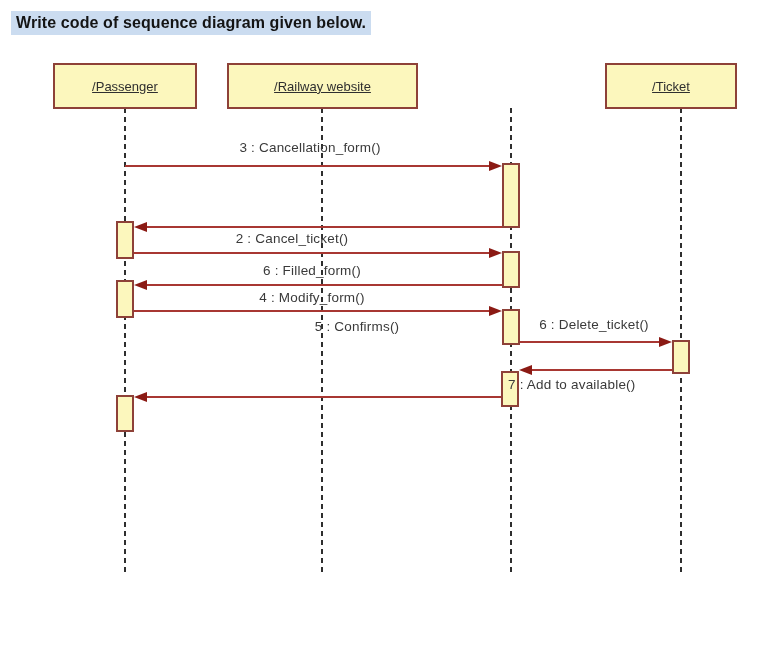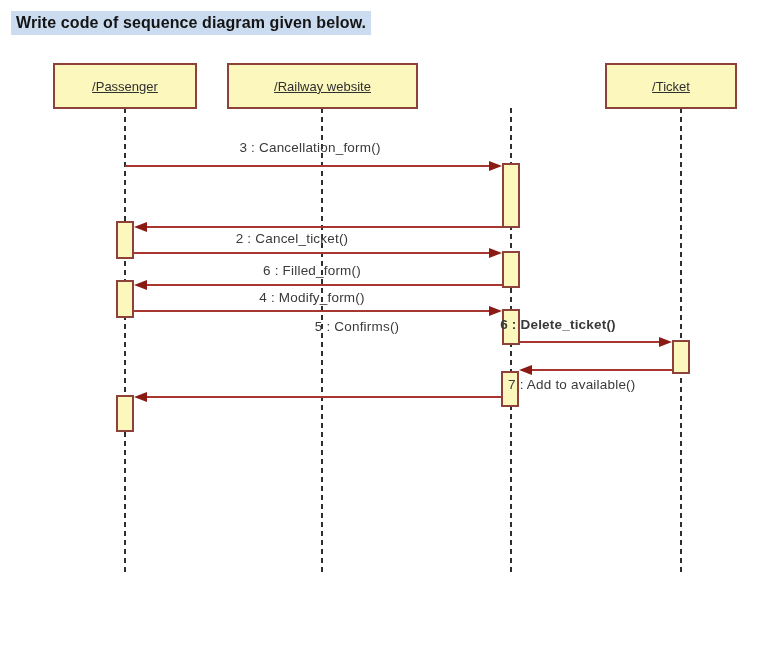--- a/index.html
+++ b/index.html
@@ -104,21 +104,21 @@
   <div class="msg-head right" style="left:489px;top:248px;"></div>
 
   <div class="msg-label centered" style="left:312px;top:290px;">4 : Modify_form()</div>
   <div class="msg-line" style="left:147px;top:284px;width:355px;"></div>
   <div class="msg-head left" style="left:134px;top:280px;"></div>
 
   <div class="msg-label centered" style="left:322px;top:319px;margin-left:35px;">5 : Confirms()</div>
   <div class="msg-line" style="left:134px;top:310px;width:355px;"></div>
   <div class="msg-head right" style="left:489px;top:306px;"></div>
 
-  <div class="msg-label centered" style="left:558px;top:317px;font-weight:bold;">6 : Delete_ticket()</div>
+  <div class="msg-label centered" style="left:594px;top:317px;">6 : Delete_ticket()</div>
   <div class="msg-line" style="left:520px;top:341px;width:139px;"></div>
   <div class="msg-head right" style="left:659px;top:337px;"></div>
 
   <div class="msg-label" style="left:508px;top:377px;">7 : Add to available()</div>
   <div class="msg-line" style="left:532px;top:369px;width:140px;"></div>
   <div class="msg-head left" style="left:519px;top:365px;"></div>
 
   <div class="msg-line" style="left:147px;top:396px;width:354px;"></div>
   <div class="msg-head left" style="left:134px;top:392px;"></div>
 

